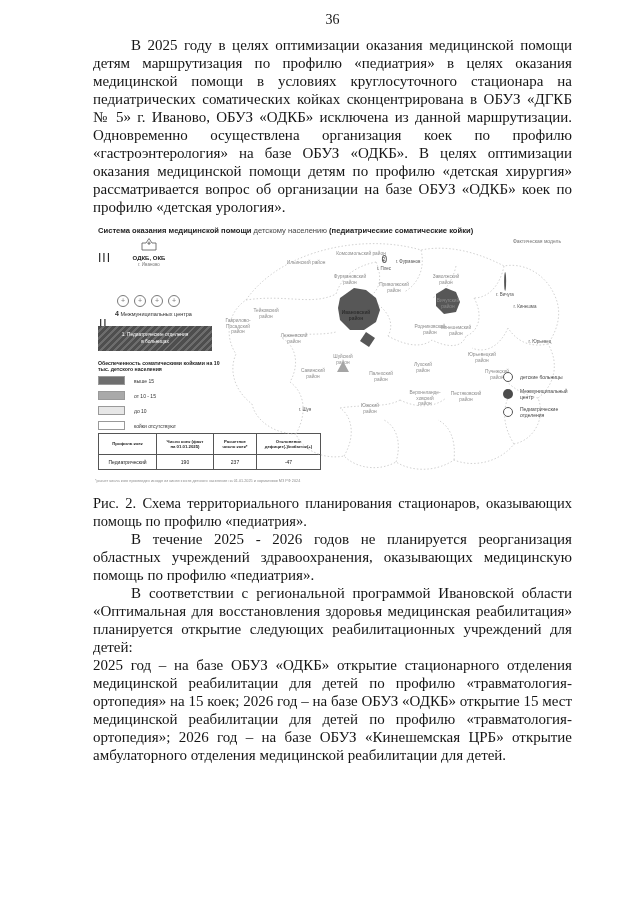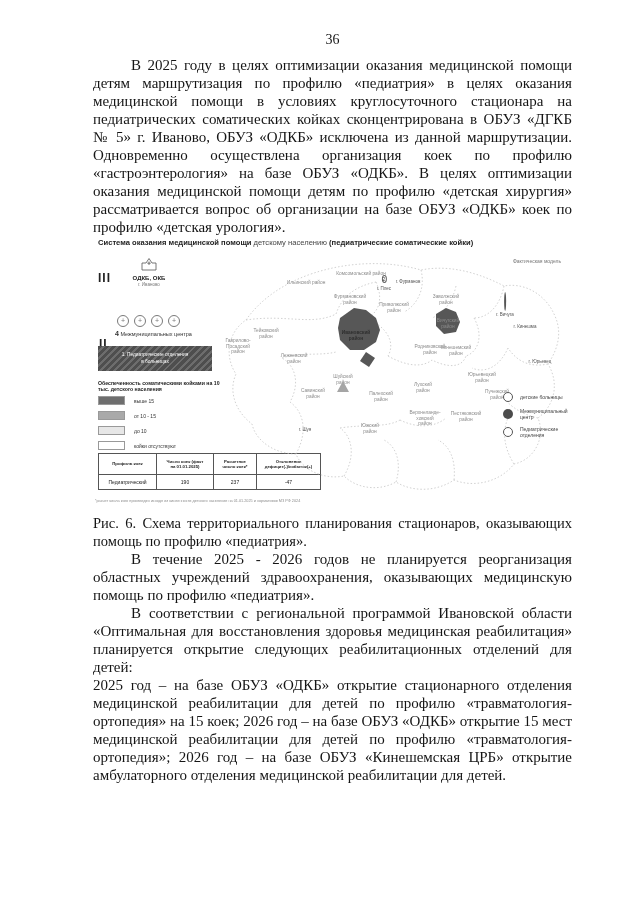--- a/index.html
+++ b/index.html
@@ -1,29 +1,29 @@
 <!DOCTYPE html>
 <html><head>
 <meta charset="utf-8">
 <style>
   html,body{margin:0;padding:0;background:#ffffff;}
   body{width:640px;height:905px;overflow:hidden;font-family:"Liberation Serif",serif;color:#151515;}
-  .page{padding:32px 68px 0 93px;}
+  .page{padding:12px 68px 0 93px;}
   .pagenum{text-align:center;font-size:14px;margin:0 0 8px 0;}
   .par{font-size:15px;line-height:18px;text-align:justify;text-indent:38px;margin:0;}
   .par.noindent{text-indent:0;}
   .caption{font-size:14.5px;line-height:18px;text-align:justify;text-indent:0;margin:0;}
 
   
   .figure{position:relative;width:548px;height:272px;margin:3px 0 3px 0;
           font-family:"Liberation Sans",sans-serif;color:#222;}
-  .fig-title{position:absolute;left:5px;top:0;width:470px;font-size:7.6px;line-height:1.1;}
+  .fig-title{position:absolute;left:5px;top:8px;width:470px;font-size:7.6px;line-height:1.1;}
   .fig-title .b{font-weight:bold;}
   .fig-title .n{font-weight:normal;color:#444;}
-  .lvl-num{position:absolute;font-weight:bold;font-size:12px;letter-spacing:1px;color:#222;}
+  .lvl-num{position:absolute;font-weight:normal;font-size:12px;letter-spacing:1px;color:#222;}
   .lvl3-block{position:absolute;left:28px;top:18px;width:56px;text-align:center;}
   .lvl3-name{font-size:6px;font-weight:bold;line-height:1.1;}
   .lvl3-sub{font-size:4.5px;color:#777;}
   .lvl2-circles{position:absolute;left:24px;top:76px;display:flex;gap:5px;}
   .circle-ic{width:10px;height:10px;border:1px solid #7a7a7a;border-radius:50%;
              font-size:7px;line-height:10px;text-align:center;color:#7a7a7a;background:#fff;}
   .lvl2-label{position:absolute;left:22px;top:91px;font-size:5.5px;color:#333;}
   .lvl2-label .cnt{font-weight:bold;font-size:7px;}
   .lvl1-bar{position:absolute;left:5px;top:107px;width:114px;height:25px;
             background:repeating-linear-gradient(135deg,#4e4e4e 0 3px,#6d6d6d 3px 5px);
@@ -254,18 +254,18 @@
           </div>
           <div class="ml-row">
             <span class="ml-ic ml-outline2"></span>
             <span class="ml-label">Педиатрические
 отделения</span>
           </div>
         </div>
     </div>
   </div>
 
-  <p class="caption">Рис. 6. Схема территориального планирования стационаров, оказывающих помощь по профилю «педиатрия».</p>
+  <p class="caption">Рис. 2. Схема территориального планирования стационаров, оказывающих помощь по профилю «педиатрия».</p>
   <p class="par">В течение 2025 - 2026 годов не планируется реорганизация областных учреждений здравоохранения, оказывающих медицинскую помощь по профилю «педиатрия».</p>
-  <p class="par">В соответствии с региональной программой Ивановской области «Оптимальная для восстановления здоровья медицинская реабилитация» планируется открытие следующих реабилитационных отделений для детей:</p>
+  <p class="par">В соответствии с региональной программой Ивановской области «Оптимальная для восстановления здоровья медицинская реабилитация» планируется открытие следующих реабилитационных учреждений для детей:</p>
   <p class="par noindent">2025 год – на базе ОБУЗ «ОДКБ» открытие стационарного отделения медицинской реабилитации для детей по профилю «травматология-ортопедия» на 15 коек; 2026 год – на базе ОБУЗ «ОДКБ» открытие 15 мест медицинской реабилитации для детей по профилю «травматология-ортопедия»; 2026 год – на базе ОБУЗ «Кинешемская ЦРБ» открытие амбулаторного отделения медицинской реабилитации для детей.</p>
 
 </div>
 
 </body></html>

